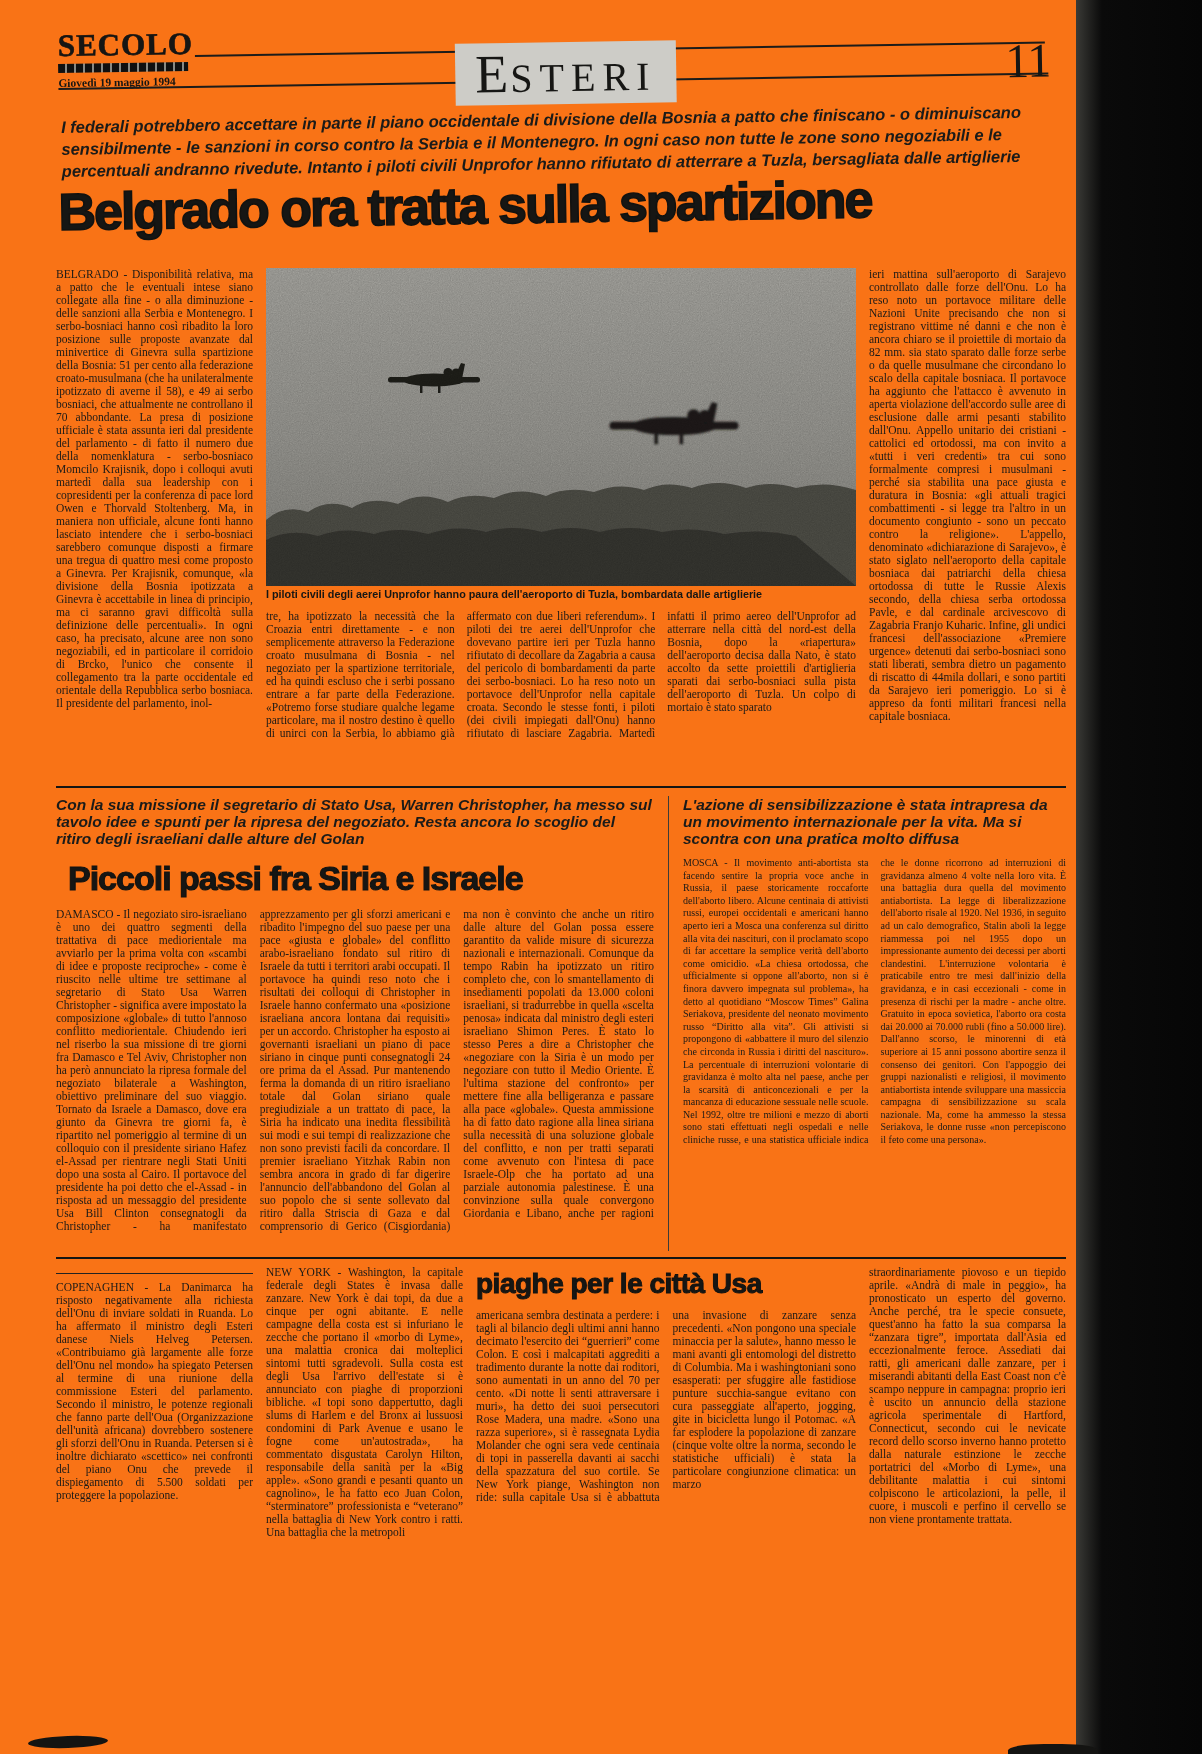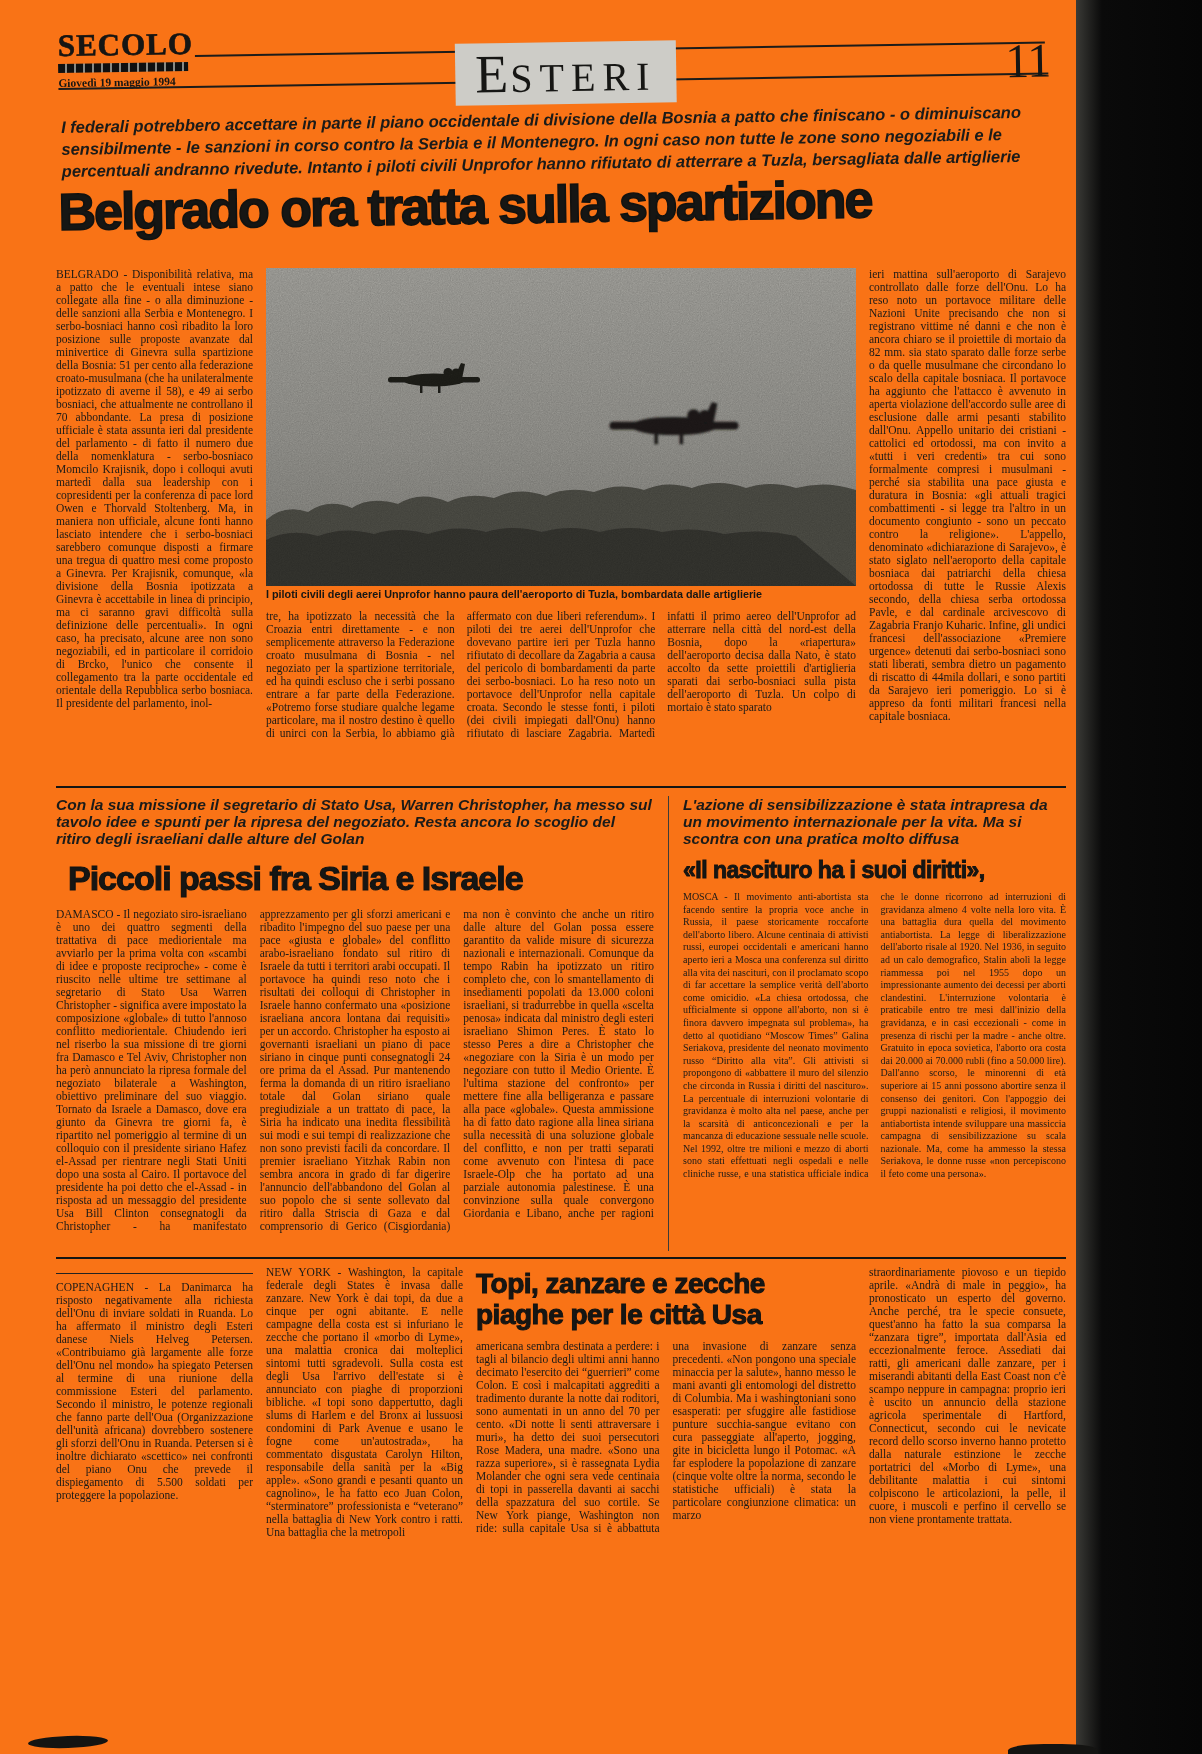--- a/index.html
+++ b/index.html
@@ -156,37 +156,35 @@
   <div class="section2">
     <div class="syria">
       <div class="kicker">Con la sua missione il segretario di Stato Usa, Warren Christopher, ha messo sul tavolo idee e spunti per la ripresa del negoziato. Resta ancora lo scoglio del ritiro degli israeliani dalle alture del Golan</div>
       <div class="syria-headline">Piccoli passi fra Siria e Israele</div>
       <div class="body-text syria-body">DAMASCO - Il negoziato siro-israeliano è uno dei quattro segmenti della trattativa di pace mediorientale ma avviarlo per la prima volta con «scambi di idee e proposte reciproche» - come è riuscito nelle ultime tre settimane al segretario di Stato Usa Warren Christopher - significa avere impostato la composizione «globale» di tutto l'annoso conflitto mediorientale. Chiudendo ieri nel riserbo la sua missione di tre giorni fra Damasco e Tel Aviv, Christopher non ha però annunciato la ripresa formale del negoziato bilaterale a Washington, obiettivo preliminare del suo viaggio. Tornato da Israele a Damasco, dove era giunto da Ginevra tre giorni fa, è ripartito nel pomeriggio al termine di un colloquio con il presidente siriano Hafez el-Assad per rientrare negli Stati Uniti dopo una sosta al Cairo. Il portavoce del presidente ha poi detto che el-Assad - in risposta ad un messaggio del presidente Usa Bill Clinton consegnatogli da Christopher - ha manifestato apprezzamento per gli sforzi americani e ribadito l'impegno del suo paese per una pace «giusta e globale» del conflitto arabo-israeliano fondato sul ritiro di Israele da tutti i territori arabi occupati. Il portavoce ha quindi reso noto che i risultati dei colloqui di Christopher in Israele hanno confermato una «posizione israeliana ancora lontana dai requisiti» per un accordo. Christopher ha esposto ai governanti israeliani un piano di pace siriano in cinque punti consegnatogli 24 ore prima da el Assad. Pur mantenendo ferma la domanda di un ritiro israeliano totale dal Golan siriano quale pregiudiziale a un trattato di pace, la Siria ha indicato una inedita flessibilità sui modi e sui tempi di realizzazione che non sono previsti facili da concordare. Il premier israeliano Yitzhak Rabin non sembra ancora in grado di far digerire l'annuncio dell'abbandono del Golan al suo popolo che si sente sollevato dal ritiro dalla Striscia di Gaza e dal comprensorio di Gerico (Cisgiordania) ma non è convinto che anche un ritiro dalle alture del Golan possa essere garantito da valide misure di sicurezza nazionali e internazionali. Comunque da tempo Rabin ha ipotizzato un ritiro completo che, con lo smantellamento di insediamenti popolati da 13.000 coloni israeliani, si tradurrebbe in quella «scelta penosa» indicata dal ministro degli esteri israeliano Shimon Peres. È stato lo stesso Peres a dire a Christopher che «negoziare con la Siria è un modo per negoziare con tutto il Medio Oriente. È l'ultima stazione del confronto» per mettere fine alla belligeranza e passare alla pace «globale». Questa ammissione ha di fatto dato ragione alla linea siriana sulla necessità di una soluzione globale del conflitto, e non per tratti separati come avvenuto con l'intesa di pace Israele-Olp che ha portato ad una parziale autonomia palestinese. È una convinzione sulla quale convergono Giordania e Libano, anche per ragioni diverse dalla motivazione “panaraba” della Siria.</div>
     </div>
     <div class="vrule"></div>
     <div class="russia">
       <div class="kicker">L'azione di sensibilizzazione è stata intrapresa da un movimento internazionale per la vita. Ma si scontra con una pratica molto diffusa</div>
       <div class="russia-headline">
-        <div>«Il nascituro ha i suoi diritti»,</div>
       </div>
       <div class="body-text russia-body">MOSCA - Il movimento anti-abortista sta facendo sentire la propria voce anche in Russia, il paese storicamente roccaforte dell'aborto libero. Alcune centinaia di attivisti russi, europei occidentali e americani hanno aperto ieri a Mosca una conferenza sul diritto alla vita dei nascituri, con il proclamato scopo di far accettare la semplice verità dell'aborto come omicidio. «La chiesa ortodossa, che ufficialmente si oppone all'aborto, non si è finora davvero impegnata sul problema», ha detto al quotidiano “Moscow Times” Galina Seriakova, presidente del neonato movimento russo “Diritto alla vita”. Gli attivisti si propongono di «abbattere il muro del silenzio che circonda in Russia i diritti del nascituro». La percentuale di interruzioni volontarie di gravidanza è molto alta nel paese, anche per la scarsità di anticoncezionali e per la mancanza di educazione sessuale nelle scuole. Nel 1992, oltre tre milioni e mezzo di aborti sono stati effettuati negli ospedali e nelle cliniche russe, e una statistica ufficiale indica che le donne ricorrono ad interruzioni di gravidanza almeno 4 volte nella loro vita. È una battaglia dura quella del movimento antiabortista. La legge di liberalizzazione dell'aborto risale al 1920. Nel 1936, in seguito ad un calo demografico, Stalin abolì la legge riammessa poi nel 1955 dopo un impressionante aumento dei decessi per aborti clandestini. L'interruzione volontaria è praticabile entro tre mesi dall'inizio della gravidanza, e in casi eccezionali - come in presenza di rischi per la madre - anche oltre. Gratuito in epoca sovietica, l'aborto ora costa dai 20.000 ai 70.000 rubli (fino a 50.000 lire). Dall'anno scorso, le minorenni di età superiore ai 15 anni possono abortire senza il consenso dei genitori. Con l'appoggio dei gruppi nazionalisti e religiosi, il movimento antiabortista intende sviluppare una massiccia campagna di sensibilizzazione su scala nazionale. Ma, come ha ammesso la stessa Seriakova, le donne russe «non percepiscono il feto come una persona».</div>
     </div>
   </div>
 
   <div class="divider divider-2"></div>
 
   <div class="section3">
     <div class="rwanda">
       <div class="rwanda-rule"></div>
       <div class="body-text">COPENAGHEN - La Danimarca ha risposto negativamente alla richiesta dell'Onu di inviare soldati in Ruanda. Lo ha affermato il ministro degli Esteri danese Niels Helveg Petersen. «Contribuiamo già largamente alle forze dell'Onu nel mondo» ha spiegato Petersen al termine di una riunione della commissione Esteri del parlamento. Secondo il ministro, le potenze regionali che fanno parte dell'Oua (Organizzazione dell'unità africana) dovrebbero sostenere gli sforzi dell'Onu in Ruanda. Petersen si è inoltre dichiarato «scettico» nei confronti del piano Onu che prevede il dispiegamento di 5.500 soldati per proteggere la popolazione.</div>
     </div>
     <div class="body-text usa-col-left">NEW YORK - Washington, la capitale federale degli States è invasa dalle zanzare. New York è dai topi, da due a cinque per ogni abitante. E nelle campagne della costa est si infuriano le zecche che portano il «morbo di Lyme», una malattia cronica dai molteplici sintomi tutti sgradevoli. Sulla costa est degli Usa l'arrivo dell'estate si è annunciato con piaghe di proporzioni bibliche. «I topi sono dappertutto, dagli slums di Harlem e del Bronx ai lussuosi condomini di Park Avenue e usano le fogne come un'autostrada», ha commentato disgustata Carolyn Hilton, responsabile della sanità per la «Big apple». «Sono grandi e pesanti quanto un cagnolino», le ha fatto eco Juan Colon, “sterminatore” professionista e “veterano” nella battaglia di New York contro i ratti. Una battaglia che la metropoli</div>
     <div class="usa-center">
       <div class="usa-headline">
-        <div>Topi, zanzare e zecche</div>
         <div>piaghe per le città Usa</div>
       </div>
       <div class="body-text usa-body-mid">americana sembra destinata a perdere: i tagli al bilancio degli ultimi anni hanno decimato l'esercito dei “guerrieri” come Colon. E così i malcapitati aggrediti a tradimento durante la notte dai roditori, sono aumentati in un anno del 70 per cento. «Di notte li senti attraversare i muri», ha detto dei suoi persecutori Rose Madera, una madre. «Sono una razza superiore», si è rassegnata Lydia Molander che ogni sera vede centinaia di topi in passerella davanti ai sacchi della spazzatura del suo cortile. Se New York piange, Washington non ride: sulla capitale Usa si è abbattuta una invasione di zanzare senza precedenti. «Non pongono una speciale minaccia per la salute», hanno messo le mani avanti gli entomologi del distretto di Columbia. Ma i washingtoniani sono esasperati: per sfuggire alle fastidiose punture succhia-sangue evitano con cura passeggiate all'aperto, jogging, gite in bicicletta lungo il Potomac. «A far esplodere la popolazione di zanzare (cinque volte oltre la norma, secondo le statistiche ufficiali) è stata la particolare congiunzione climatica: un marzo</div>
     </div>
     <div class="body-text usa-col-right">straordinariamente piovoso e un tiepido aprile. «Andrà di male in peggio», ha pronosticato un esperto del governo. Anche perché, tra le specie consuete, quest'anno ha fatto la sua comparsa la “zanzara tigre”, importata dall'Asia ed eccezionalmente feroce. Assediati dai ratti, gli americani dalle zanzare, per i miserandi abitanti della East Coast non c'è scampo neppure in campagna: proprio ieri è uscito un annuncio della stazione agricola sperimentale di Hartford, Connecticut, secondo cui le nevicate record dello scorso inverno hanno protetto dalla naturale estinzione le zecche portatrici del «Morbo di Lyme», una debilitante malattia i cui sintomi colpiscono le articolazioni, la pelle, il cuore, i muscoli e perfino il cervello se non viene prontamente trattata.</div>
   </div>
 
   <div class="scan-edge"></div>
   <div class="smudge-left"></div>
   <div class="smudge-right"></div>

